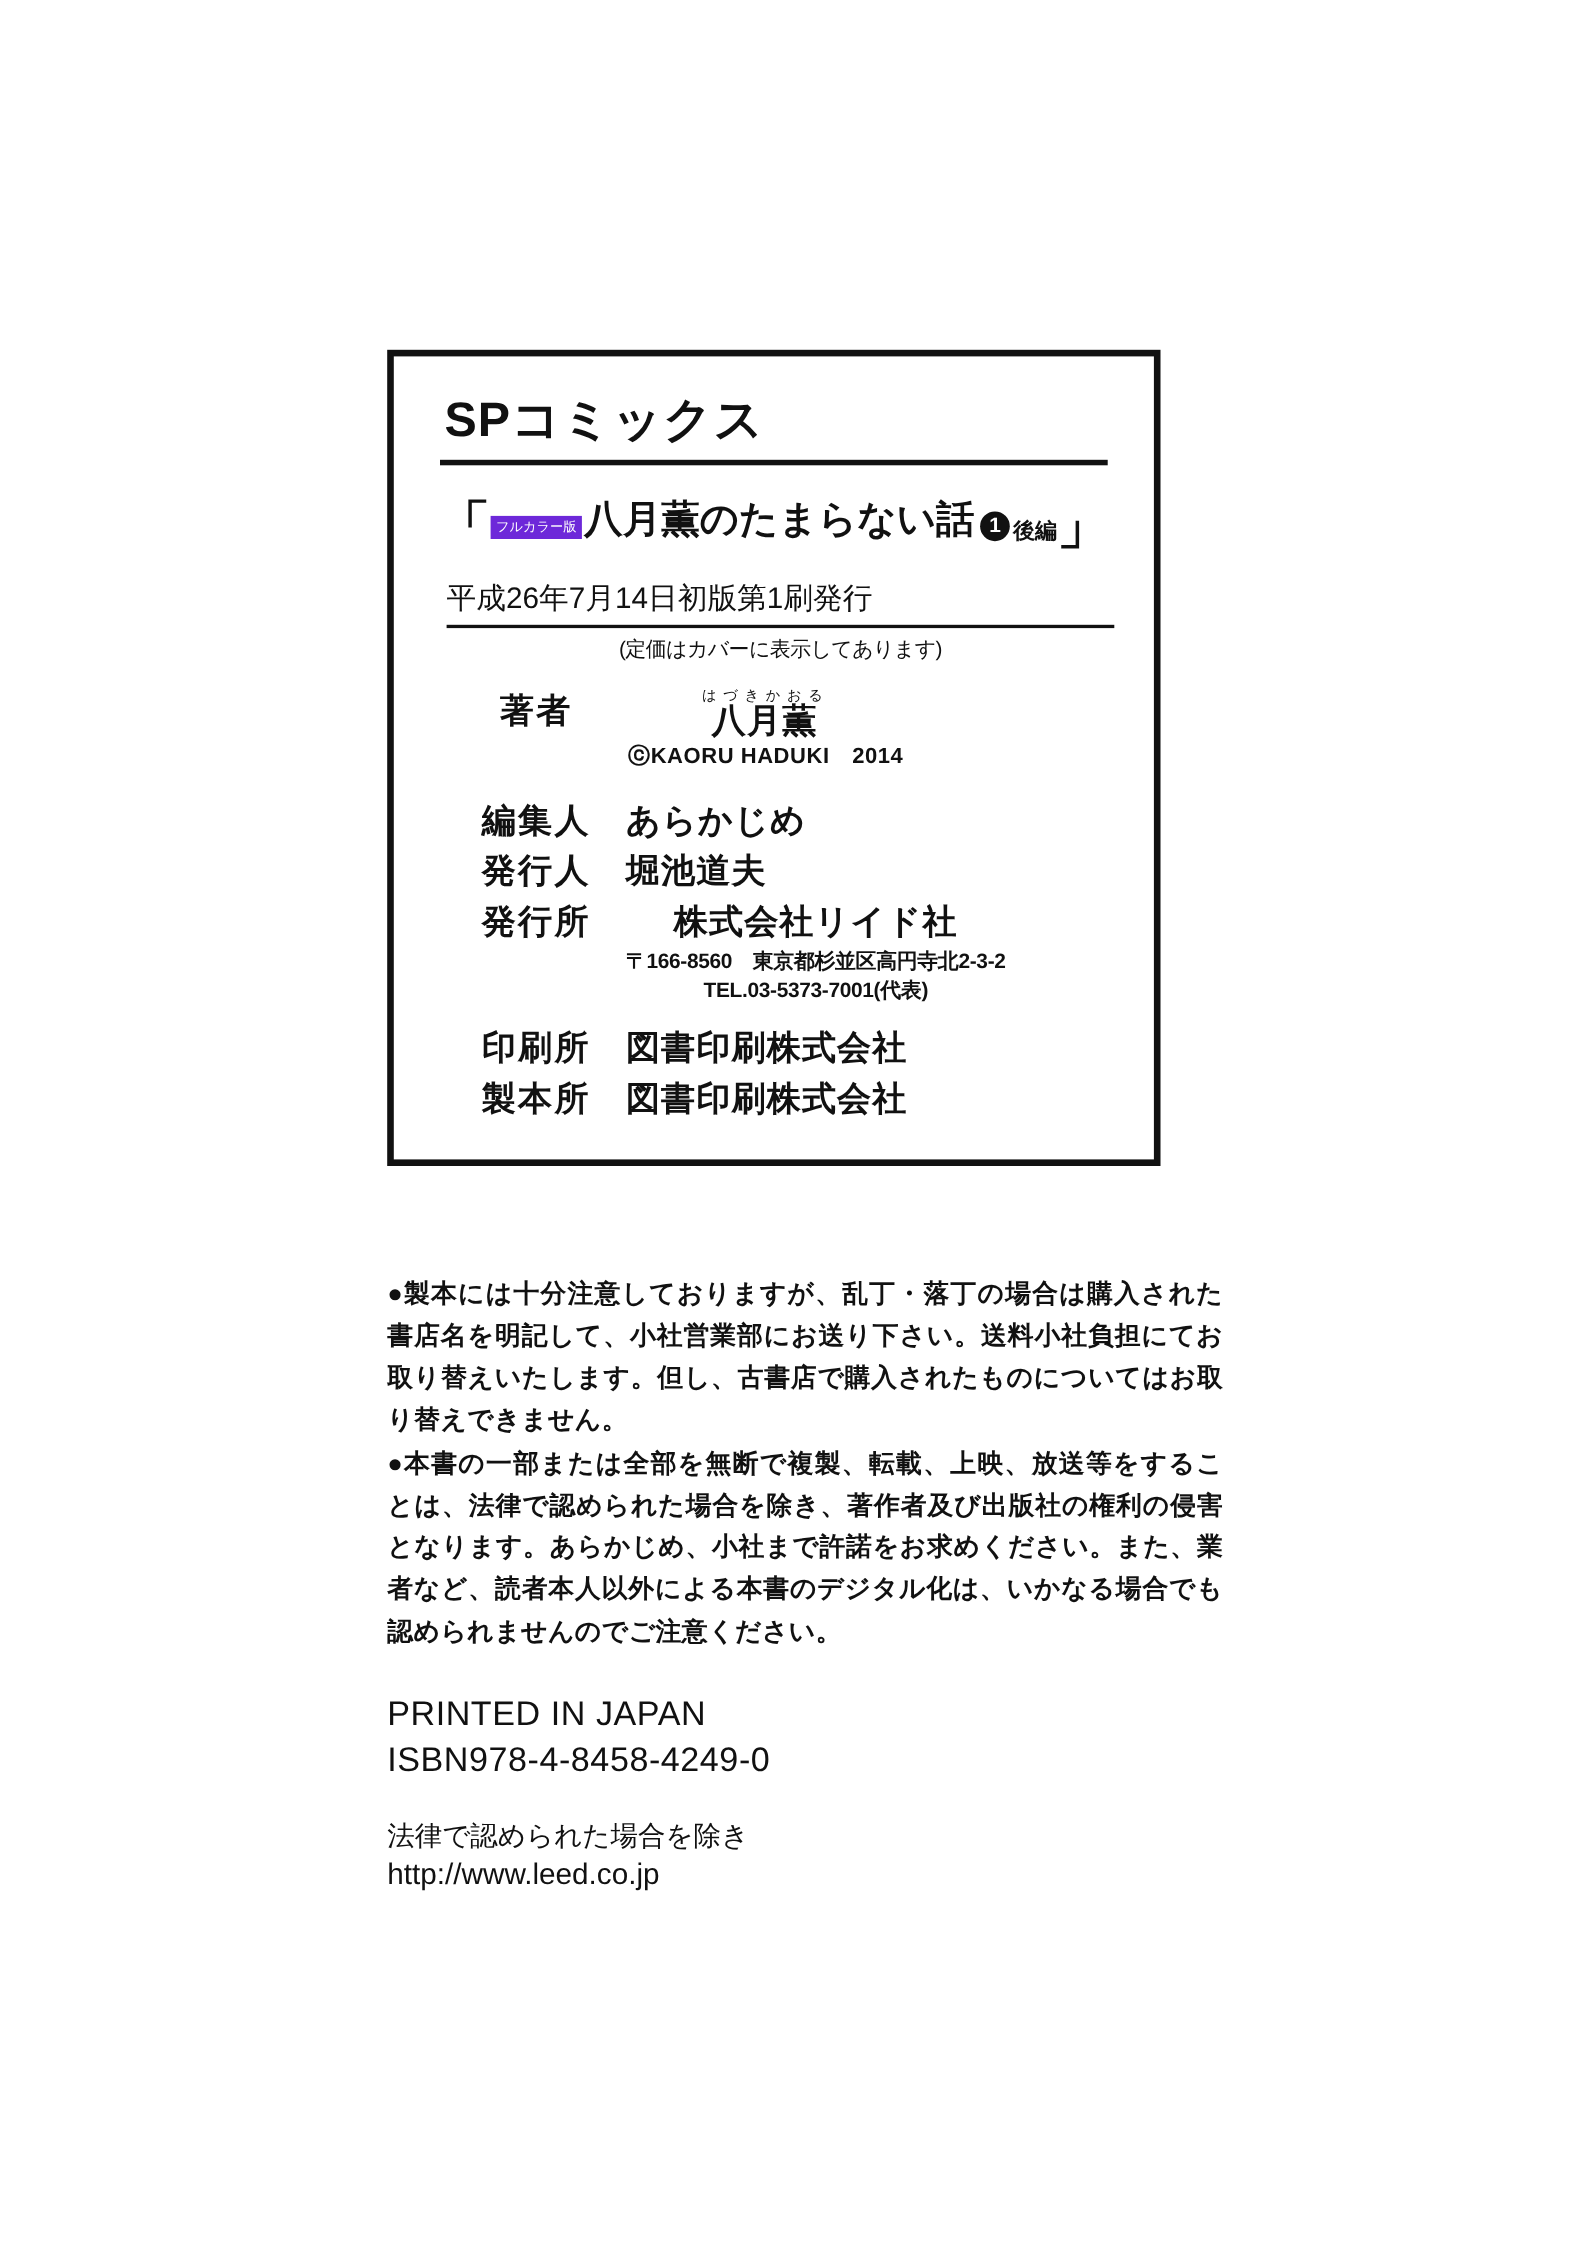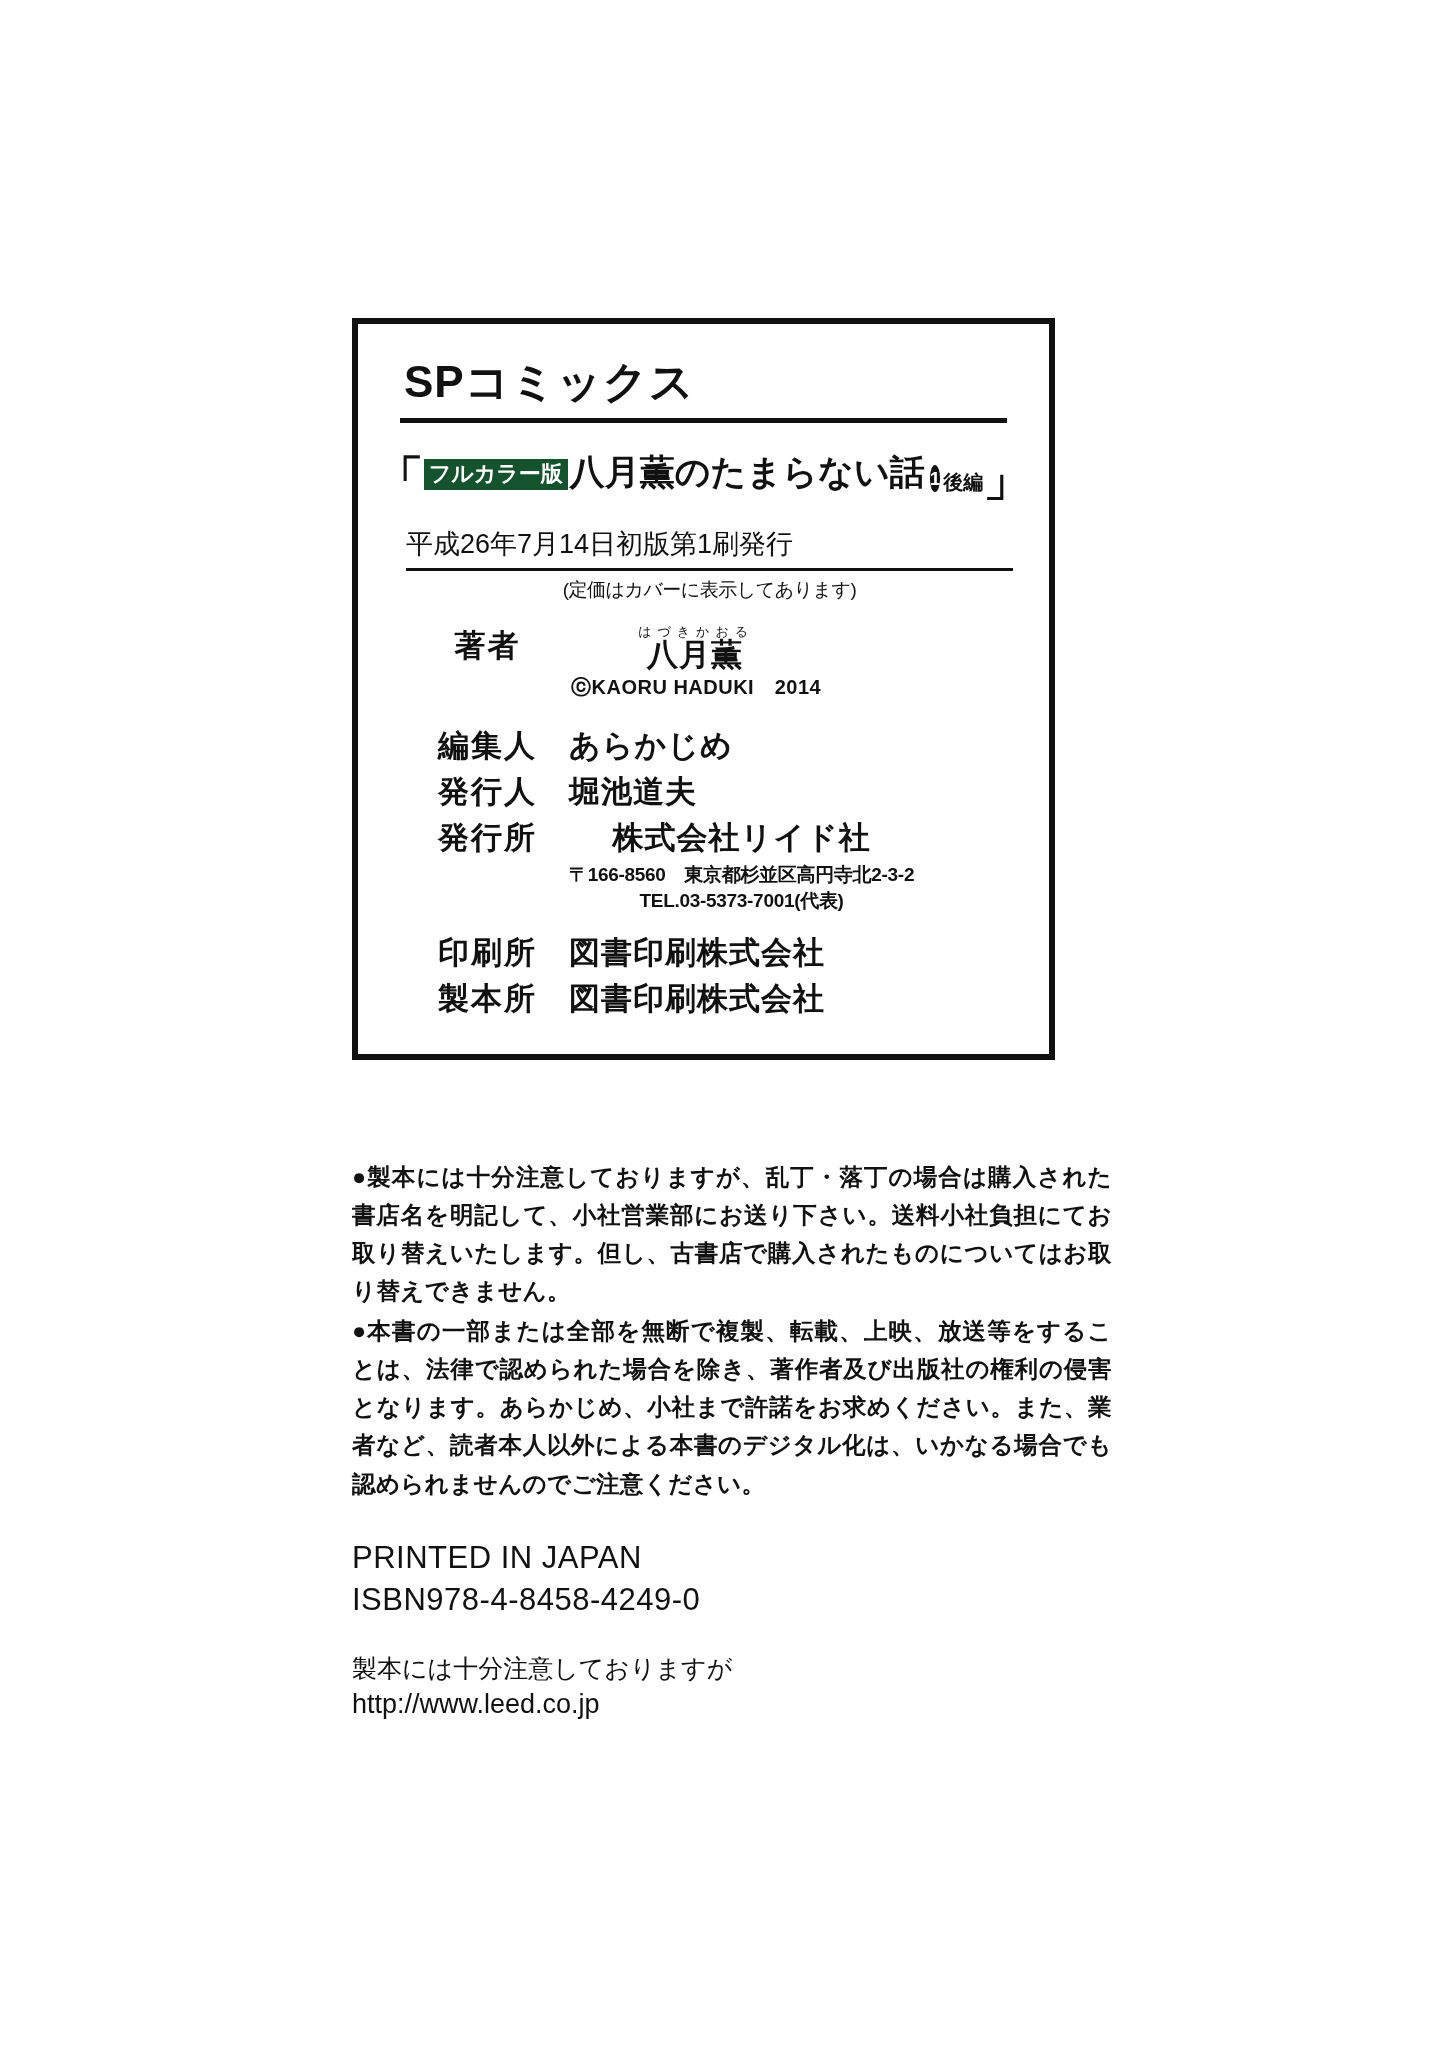--- a/index.html
+++ b/index.html
@@ -52,24 +52,24 @@
   .bracket {
     font-size: 48px;
     font-weight: bold;
     line-height: 0.8;
     position: relative;
     top: 2px;
   }
   .bracket.close { top: 2px; }
   .badge-fullcolor {
     display: inline-block;
-    background: #14532d;
+    background: #6d28d9;
     color: #ffffff;
-    font-size: 22px;
-    font-weight: bold;
+    font-size: 12px;
+    font-weight: normal;
     padding: 4px 5px 5px 5px;
     line-height: 1;
     position: relative;
     top: -6px;
     letter-spacing: 0px;
   }
   .book-title-main {
     font-size: 35px;
     font-weight: bold;
     letter-spacing: 0px;
@@ -298,15 +298,15 @@
 </div>
 
 <div class="notices">
   <p class="notice-p">●製本には十分注意しておりますが、乱丁・落丁の場合は購入された書店名を明記して、小社営業部にお送り下さい。送料小社負担にてお取り替えいたします。但し、古書店で購入されたものについてはお取り替えできません。</p>
   <p class="notice-p">●本書の一部または全部を無断で複製、転載、上映、放送等をすることは、法律で認められた場合を除き、著作者及び出版社の権利の侵害となります。あらかじめ、小社まで許諾をお求めください。また、業者など、読者本人以外による本書のデジタル化は、いかなる場合でも認められませんのでご注意ください。</p>
 </div>
 
 <div class="footer">
   <div class="printed-in">PRINTED IN JAPAN</div>
   <div class="isbn">ISBN978-4-8458-4249-0</div>
-  <div class="hp-label">製本には十分注意しておりますが</div>
+  <div class="hp-label">法律で認められた場合を除き</div>
   <div class="hp-url">http://www.leed.co.jp</div>
 </div>
 
 </body></html>

